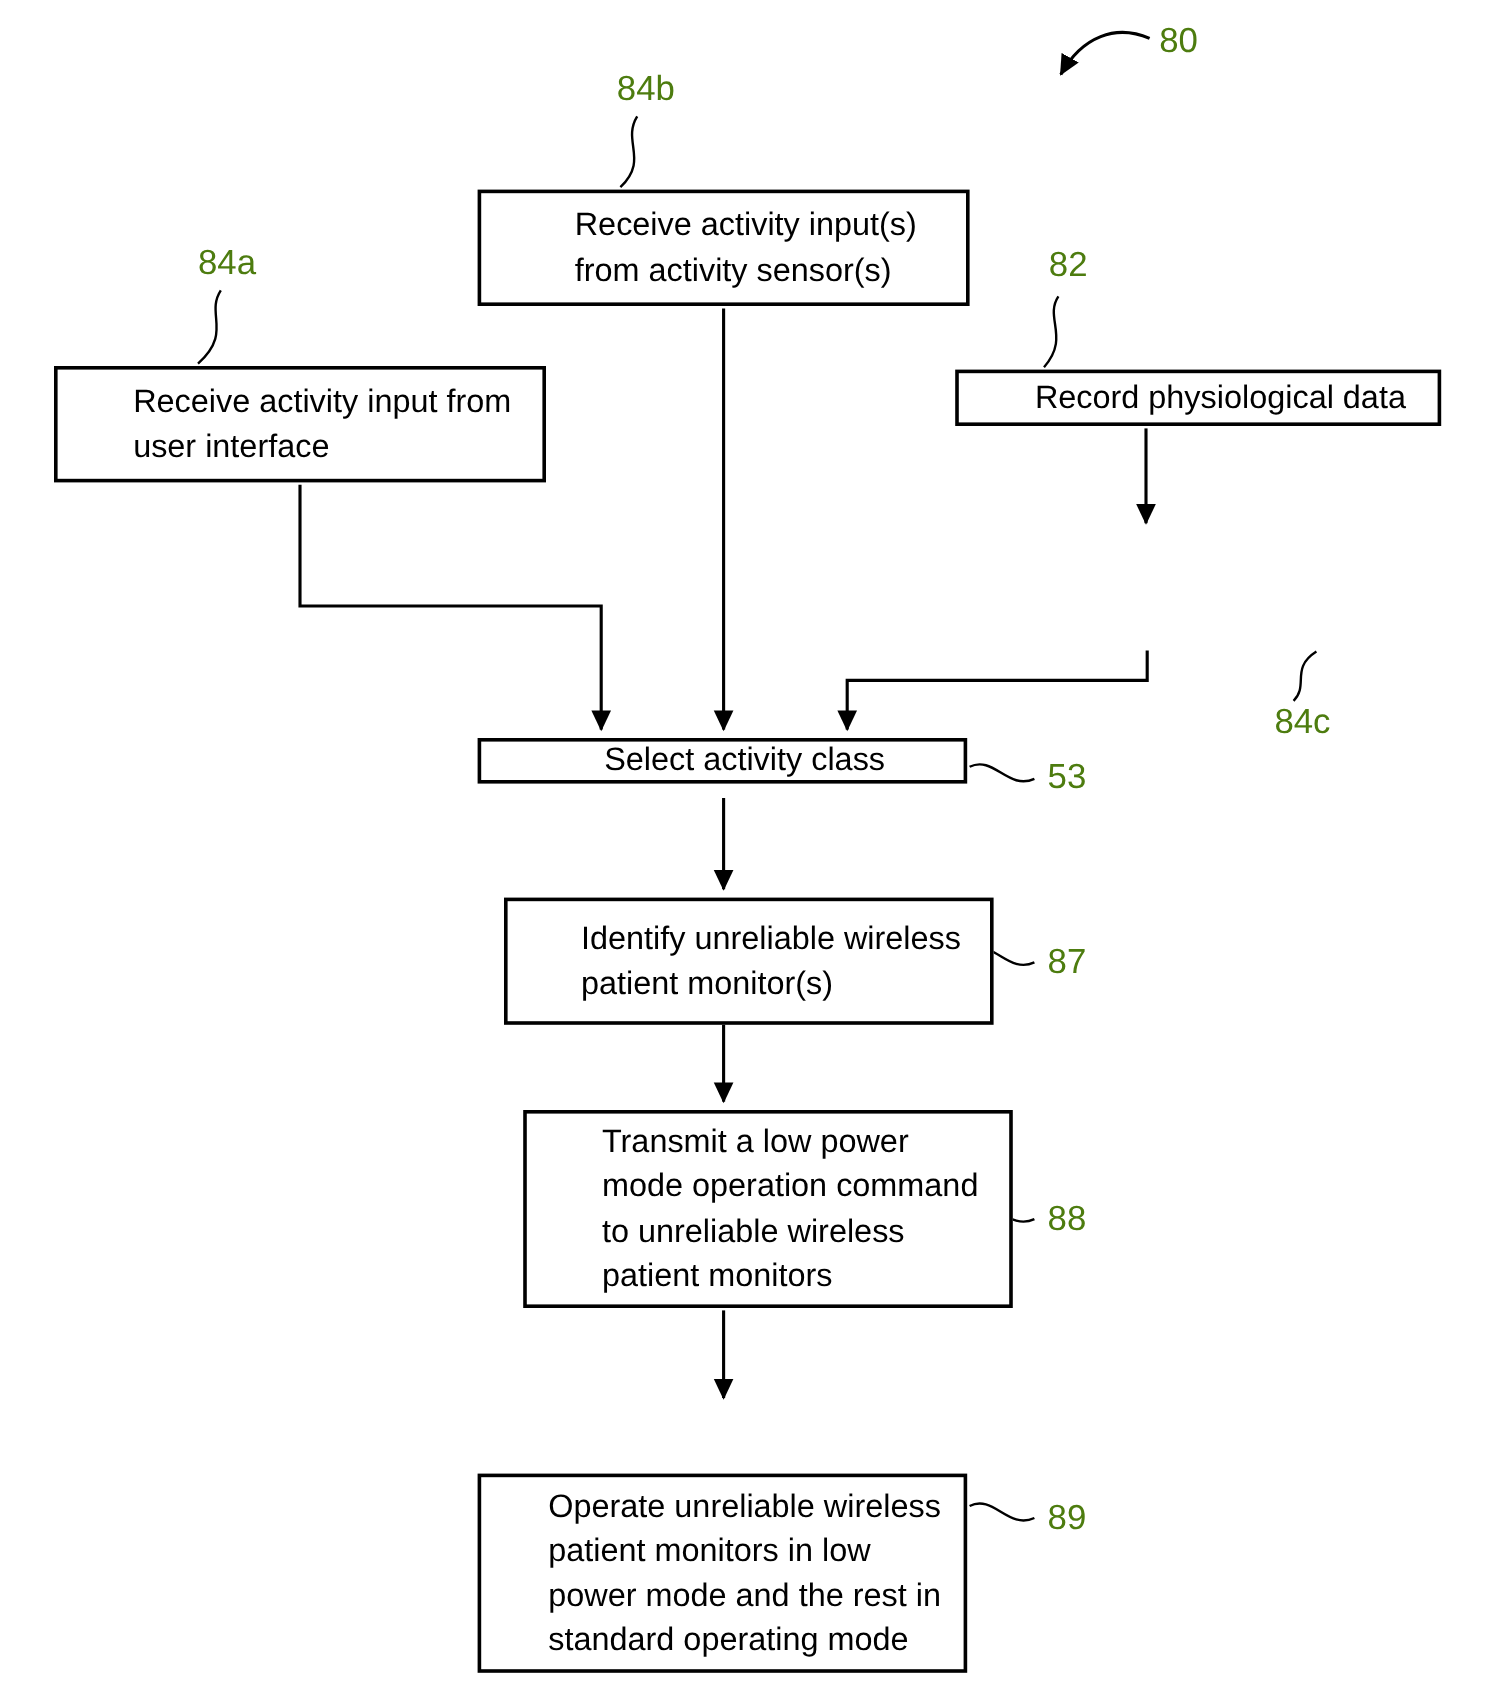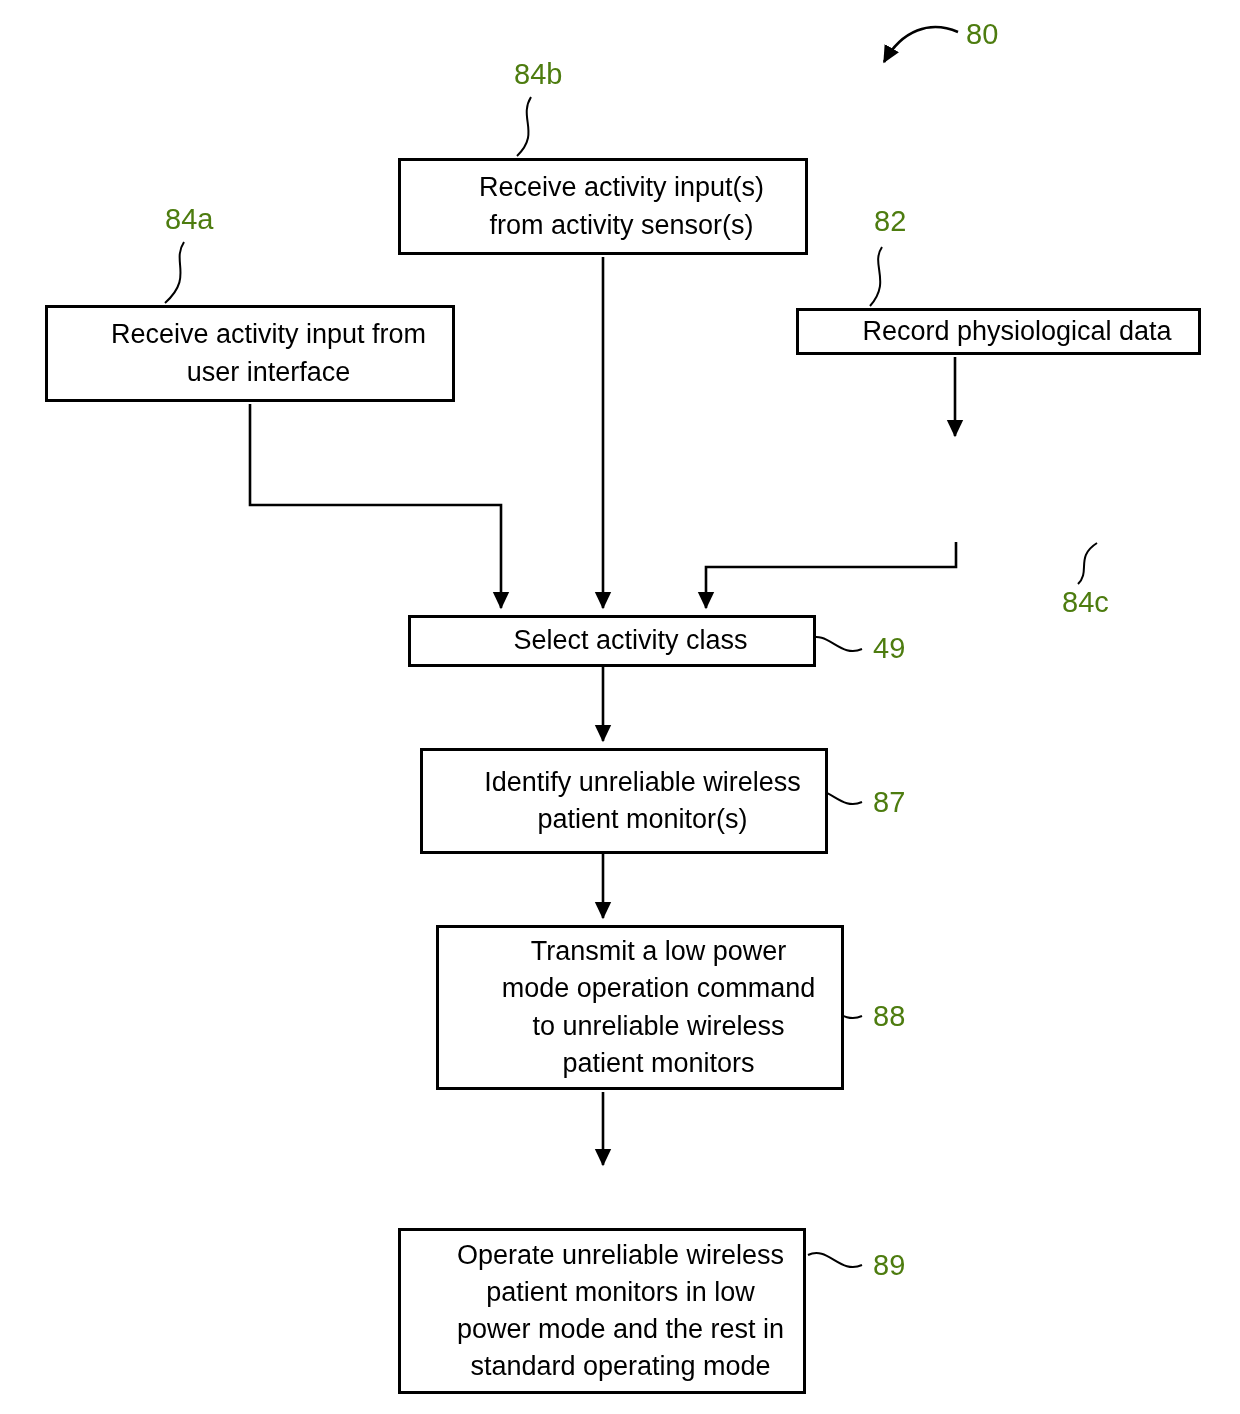--- a/index.html
+++ b/index.html
@@ -23,21 +23,21 @@
     width: 1240px;
     height: 1414px;
   }
   .box {
     position: absolute;
     border: 3px solid #000000;
     background: #ffffff;
     display: flex;
     align-items: center;
     justify-content: center;
-    text-align: center;
+    text-align: left;
     box-sizing: border-box;
     padding-left: 37px;
   }
   .box span {
     white-space: pre-line;
     font-size: 27px;
     line-height: 1.38;
     color: #000000;
   }
   .ref-label {
@@ -78,41 +78,41 @@
     <path d="M 808 1006 C 828 996 840 1026 862 1016" fill="none" stroke="#000000" stroke-width="2"></path>
     <path d="M 808 1255 C 828 1245 840 1275 862 1265" fill="none" stroke="#000000" stroke-width="2"></path>
   </svg>
 
   <div class="ref-label" style="left:966px; top:18px;">80</div>
 
   <div class="ref-label" style="left:514px; top:58px;">84b</div>
   <div class="ref-label" style="left:165px; top:203px;">84a</div>
   <div class="ref-label" style="left:874px; top:205px;">82</div>
   <div class="ref-label" style="left:1062px; top:586px;">84c</div>
-  <div class="ref-label" style="left:873px; top:632px;">49</div>
+  <div class="ref-label" style="left:873px; top:632px;">53</div>
   <div class="ref-label" style="left:873px; top:786px;">87</div>
   <div class="ref-label" style="left:873px; top:1000px;">88</div>
   <div class="ref-label" style="left:873px; top:1249px;">89</div>
 
   <div class="box" style="left:398px; top:158px; width:410px; height:97px;">
     <span>Receive activity input(s)
 from activity sensor(s)</span>
   </div>
 
   <div class="box" style="left:45px; top:305px; width:410px; height:97px;">
     <span>Receive activity input from
 user interface</span>
   </div>
 
   <div class="box" style="left:752px; top:308px; width:405px; height:47px;margin-left:44px;">
     <span>Record physiological data</span>
   </div>
 
 
-  <div class="box" style="left:398px; top:615px; width:408px; height:52px;margin-left:10px;">
+  <div class="box" style="left:398px; top:615px; width:408px; height:38px;">
     <span>Select activity class</span>
   </div>
 
   <div class="box" style="left:420px; top:748px; width:408px; height:106px;">
     <span>Identify unreliable wireless
 patient monitor(s)</span>
   </div>
 
   <div class="box" style="left:398px; top:925px; width:408px; height:165px;margin-left:38px;">
     <span>Transmit a low power

